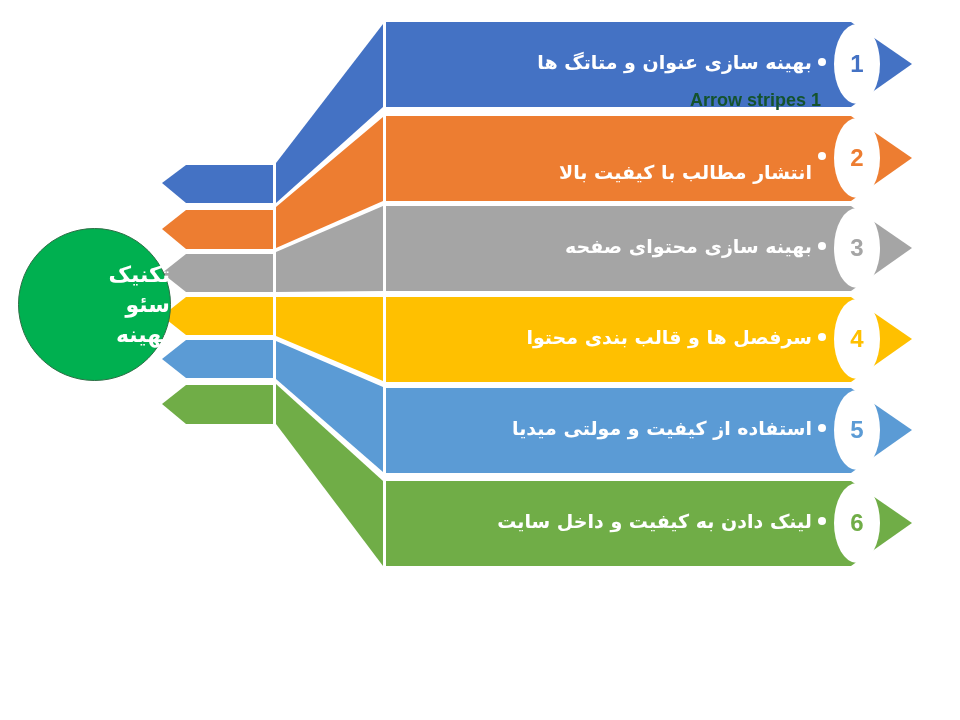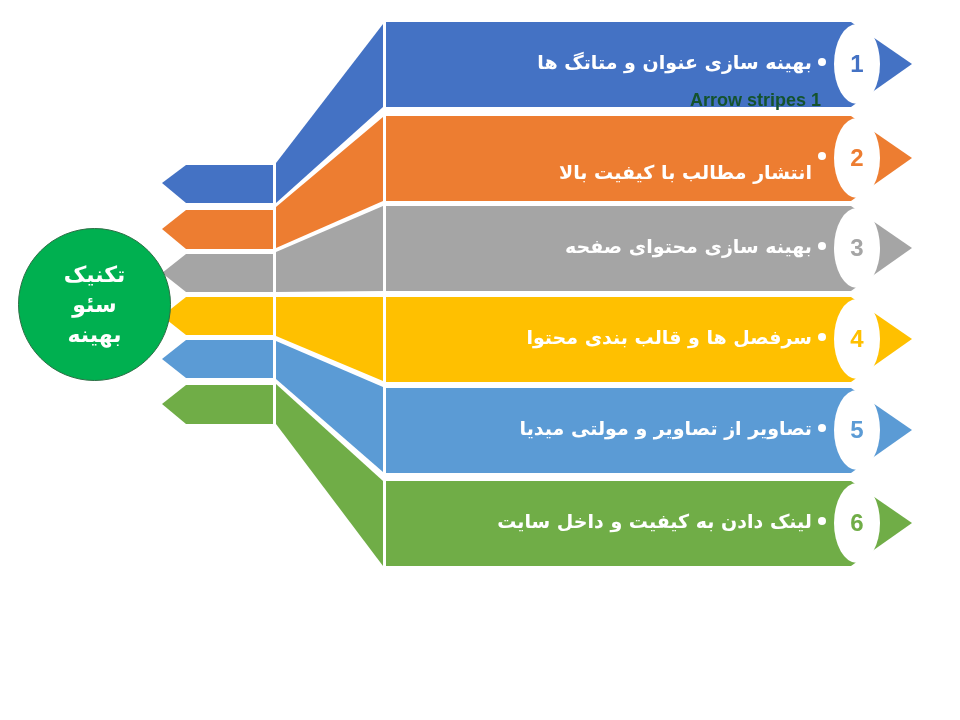--- a/index.html
+++ b/index.html
@@ -2,21 +2,21 @@
 <html><head>
 <meta charset="utf-8">
 <style>
   html,body{margin:0;padding:0;background:#ffffff;}
   body{width:960px;height:720px;position:relative;overflow:hidden;font-family:"DejaVu Sans",sans-serif;}
   svg{position:absolute;left:0;top:0;}
   .ghost{position:absolute;left:690px;top:88px;font-family:"Liberation Sans",sans-serif;font-weight:bold;font-size:18px;color:#14532d;line-height:24px;}
   .band-text{position:absolute;right:148px;height:40px;line-height:40px;color:#ffffff;font-weight:bold;font-size:19px;direction:rtl;text-align:left;white-space:nowrap;}
   .bullet{position:absolute;left:818px;width:8px;height:8px;border-radius:50%;background:#fff;}
   .num{position:absolute;left:834px;width:46px;height:80px;border-radius:50%;background:#fff;text-align:center;line-height:80px;font-family:"Liberation Sans",sans-serif;font-weight:bold;font-size:24px;}
-  .hub{position:absolute;left:18px;top:228px;width:153px;height:153px;border-radius:50%;background:#00b050;border:1px solid #2d6e45;box-sizing:border-box;color:#fff;font-weight:bold;font-size:22px;line-height:30px;display:flex;flex-direction:column;align-items:center;justify-content:center;direction:rtl;}
+  .hub{position:absolute;left:18px;top:228px;width:153px;height:153px;border-radius:50%;background:#00b050;border:1px solid #2d6e45;box-sizing:border-box;color:#fff;font-weight:bold;font-size:22px;line-height:30px;display:flex;flex-direction:column;align-items:flex-start;justify-content:center;direction:rtl;}
 </style>
 </head>
 <body>
 
 <svg width="960" height="720" viewBox="0 0 960 720">
 
   <polygon fill="#4472c4" points="162,183 186,165 273,165 273,203 186,203"></polygon>
   <polygon fill="#ed7d31" points="162,229 186,210 273,210 273,249 186,249"></polygon>
   <polygon fill="#a5a5a5" points="162,273 186,254 273,254 273,292 186,292"></polygon>
   <polygon fill="#ffc000" points="162,316 186,297 273,297 273,335 186,335"></polygon>
@@ -51,21 +51,21 @@
 <div class="num" style="top:208px;color:#a5a5a5;">3</div>
 <div class="bullet" style="top:242px;"></div>
 <div class="band-text" style="top:226px;">بهینه سازی محتوای صفحه</div>
 
 <div class="num" style="top:299px;color:#ffc000;">4</div>
 <div class="bullet" style="top:333px;"></div>
 <div class="band-text" style="top:317px;margin-left:28px;">سرفصل ها و قالب بندی محتوا</div>
 
 <div class="num" style="top:390px;color:#5b9bd5;">5</div>
 <div class="bullet" style="top:424px;"></div>
-<div class="band-text" style="top:408px;">تصاویر از تصاویر و مولتی میدیا</div>
+<div class="band-text" style="top:408px;">استفاده از کیفیت و مولتی میدیا</div>
 
 <div class="num" style="top:483px;color:#70ad47;">6</div>
 <div class="bullet" style="top:517px;"></div>
 <div class="band-text" style="top:501px;">لینک دادن به کیفیت و داخل سایت</div>
 
 <div class="hub">
   <span>تکنیک</span>
   <span>سئو</span>
   <span>بهینه</span>
 </div>

